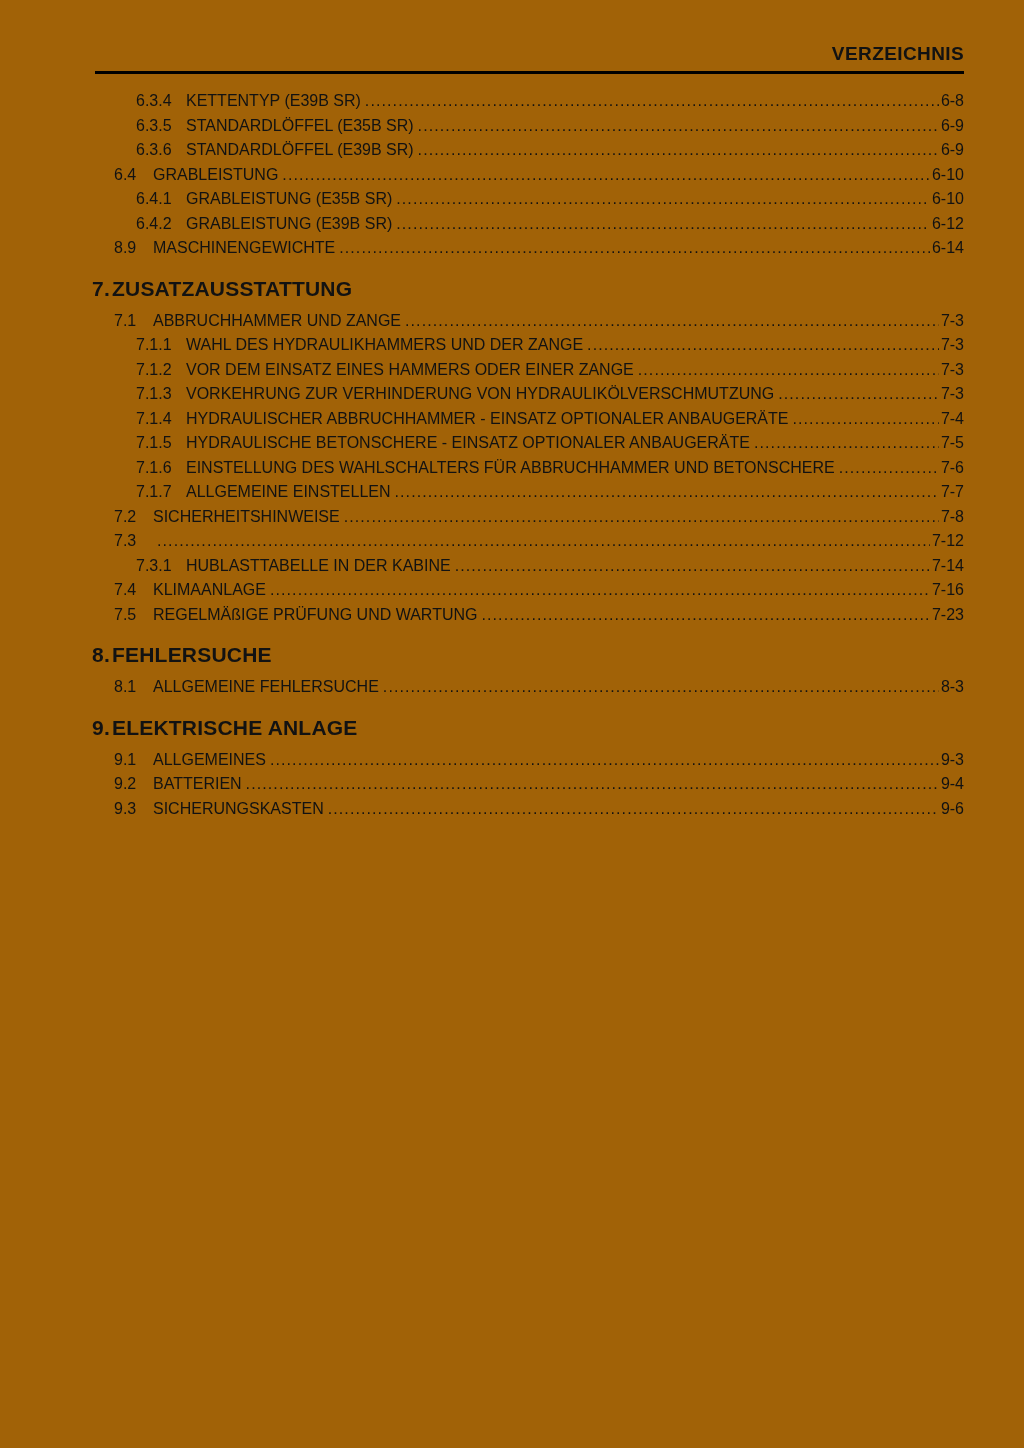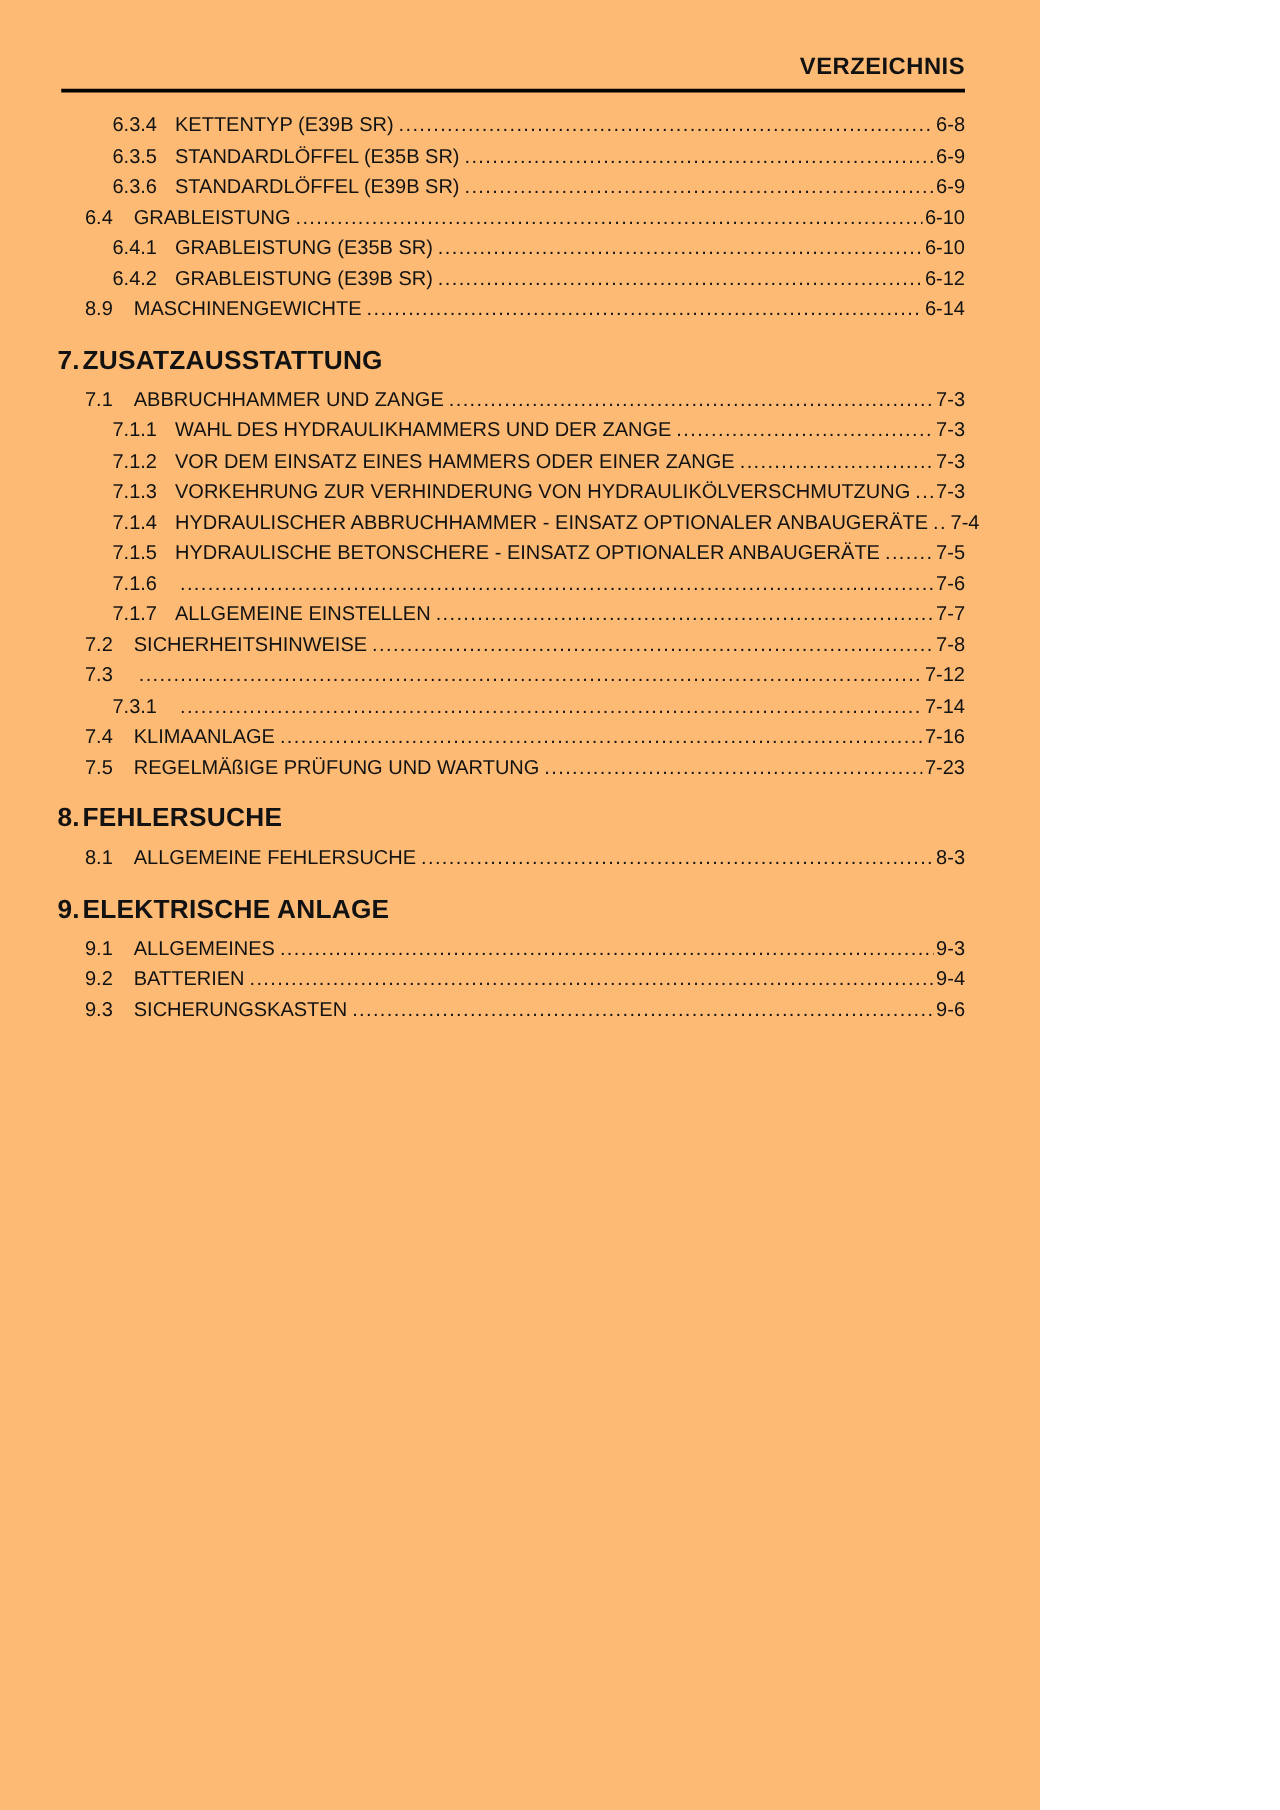--- a/index.html
+++ b/index.html
@@ -9,24 +9,24 @@
   }
   body {
     width: 1024px;
     height: 1448px;
     font-family: "Liberation Sans", sans-serif;
     color: #121212;
     -webkit-font-smoothing: antialiased;
   }
   .page {
     box-sizing: border-box;
-    width: 832px;
+    width: 1024px;
     height: 1448px;
-    padding: 42px 60px 0 49px;
-    background: #fdba74;
+    padding: 42px 60px 0 95px;
+    background: #a16207;
     overflow: hidden;
   }
   
   .page-header-title {
     text-align: right;
     font-weight: bold;
     font-size: 19px;
     letter-spacing: 0.4px;
     line-height: 23px;
   }
@@ -167,20 +167,21 @@
           <span class="entry-page">7-4</span>
         </div>
         <div class="toc-row level-3">
           <span class="entry-num">7.1.5</span>
           <span class="entry-title">HYDRAULISCHE BETONSCHERE - EINSATZ OPTIONALER ANBAUGERÄTE</span>
           <span class="dots">............................................................................................................................................................................................................................</span>
           <span class="entry-page">7-5</span>
         </div>
         <div class="toc-row level-3">
           <span class="entry-num">7.1.6</span>
+          <span class="entry-title">EINSTELLUNG DES WAHLSCHALTERS FÜR ABBRUCHHAMMER UND BETONSCHERE</span>
           <span class="dots">............................................................................................................................................................................................................................</span>
           <span class="entry-page">7-6</span>
         </div>
         <div class="toc-row level-3">
           <span class="entry-num">7.1.7</span>
           <span class="entry-title">ALLGEMEINE EINSTELLEN</span>
           <span class="dots">............................................................................................................................................................................................................................</span>
           <span class="entry-page">7-7</span>
         </div>
         <div class="toc-row level-2">
@@ -189,20 +190,21 @@
           <span class="dots">............................................................................................................................................................................................................................</span>
           <span class="entry-page">7-8</span>
         </div>
         <div class="toc-row level-2">
           <span class="entry-num">7.3</span>
           <span class="dots">............................................................................................................................................................................................................................</span>
           <span class="entry-page">7-12</span>
         </div>
         <div class="toc-row level-3">
           <span class="entry-num">7.3.1</span>
+          <span class="entry-title">HUBLASTTABELLE IN DER KABINE</span>
           <span class="dots">............................................................................................................................................................................................................................</span>
           <span class="entry-page">7-14</span>
         </div>
         <div class="toc-row level-2">
           <span class="entry-num">7.4</span>
           <span class="entry-title">KLIMAANLAGE</span>
           <span class="dots">............................................................................................................................................................................................................................</span>
           <span class="entry-page">7-16</span>
         </div>
         <div class="toc-row level-2">

